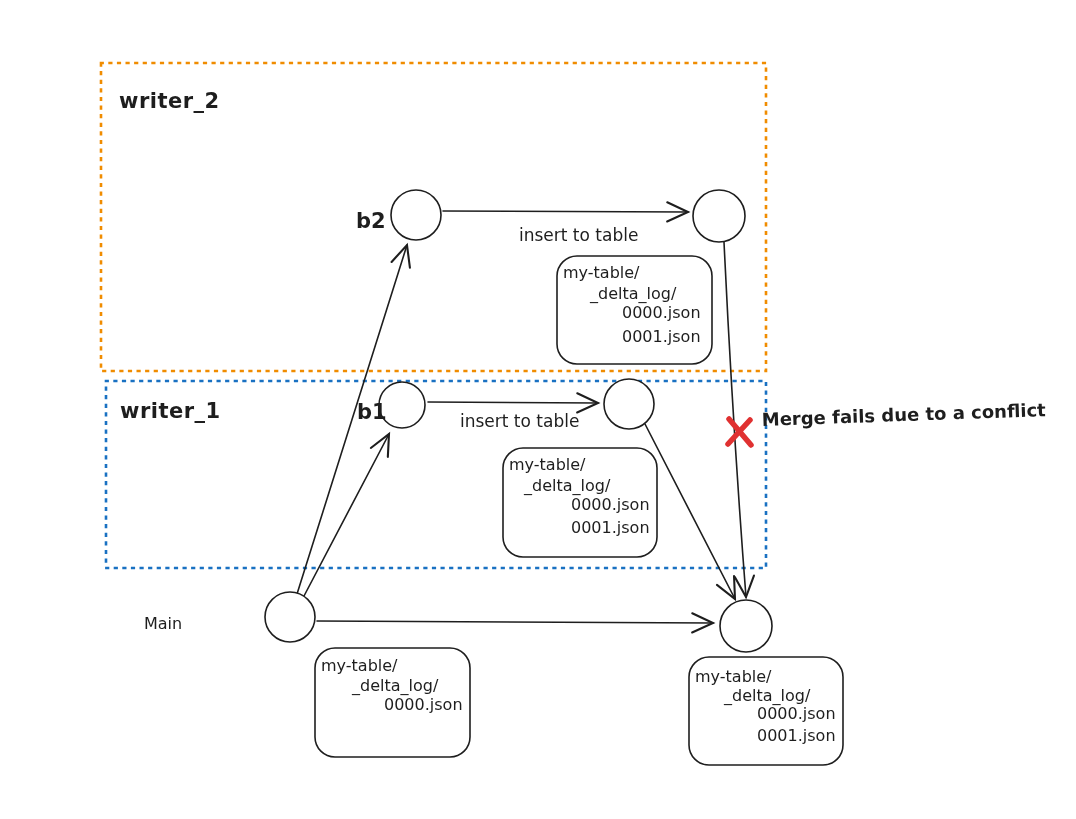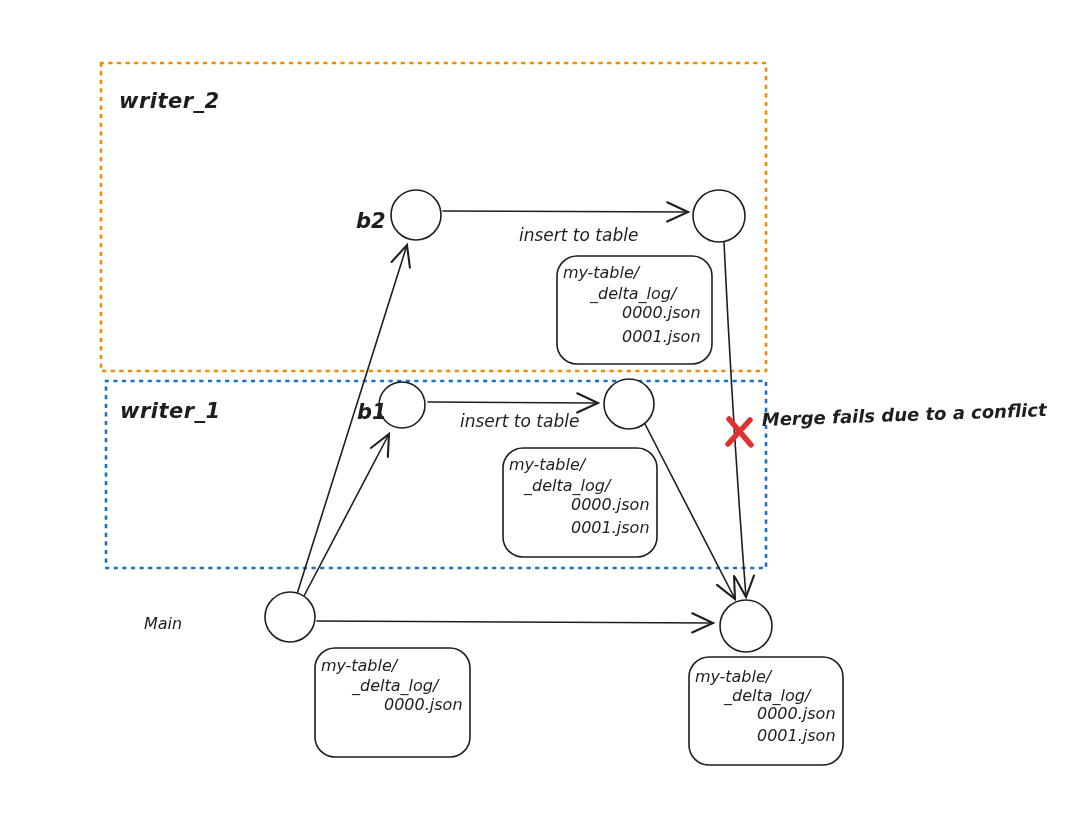--- a/index.html
+++ b/index.html
@@ -2,21 +2,20 @@
 <html><head>
 <meta charset="utf-8">
 <style>
   html,body{margin:0;padding:0;background:#ffffff;}
   .stage{
     position:relative;
     width:1076px;height:819px;
     background:#ffffff;
     overflow:hidden;
     font-family:"DejaVu Sans", cursive;
-    font-style:italic;
   }
   svg{display:block;}
   .edge{stroke:#1e1e1e;stroke-width:1.6;fill:none;stroke-linecap:round;}
   .node{fill:#ffffff;stroke:#1e1e1e;stroke-width:1.6;}
   .filebox{fill:#ffffff;stroke:#1e1e1e;stroke-width:1.6;}
   .region{fill:none;stroke-width:2.6;stroke-dasharray:1.6 7;stroke-linecap:square;}
   .hand{font-family:"DejaVu Sans", cursive;fill:#1e1e1e;}
   .lane-label{font-size:21px;font-weight:700;letter-spacing:.5px;}
   .branch-label{font-size:21px;font-weight:700;}
   .edge-label{font-size:17px;}

